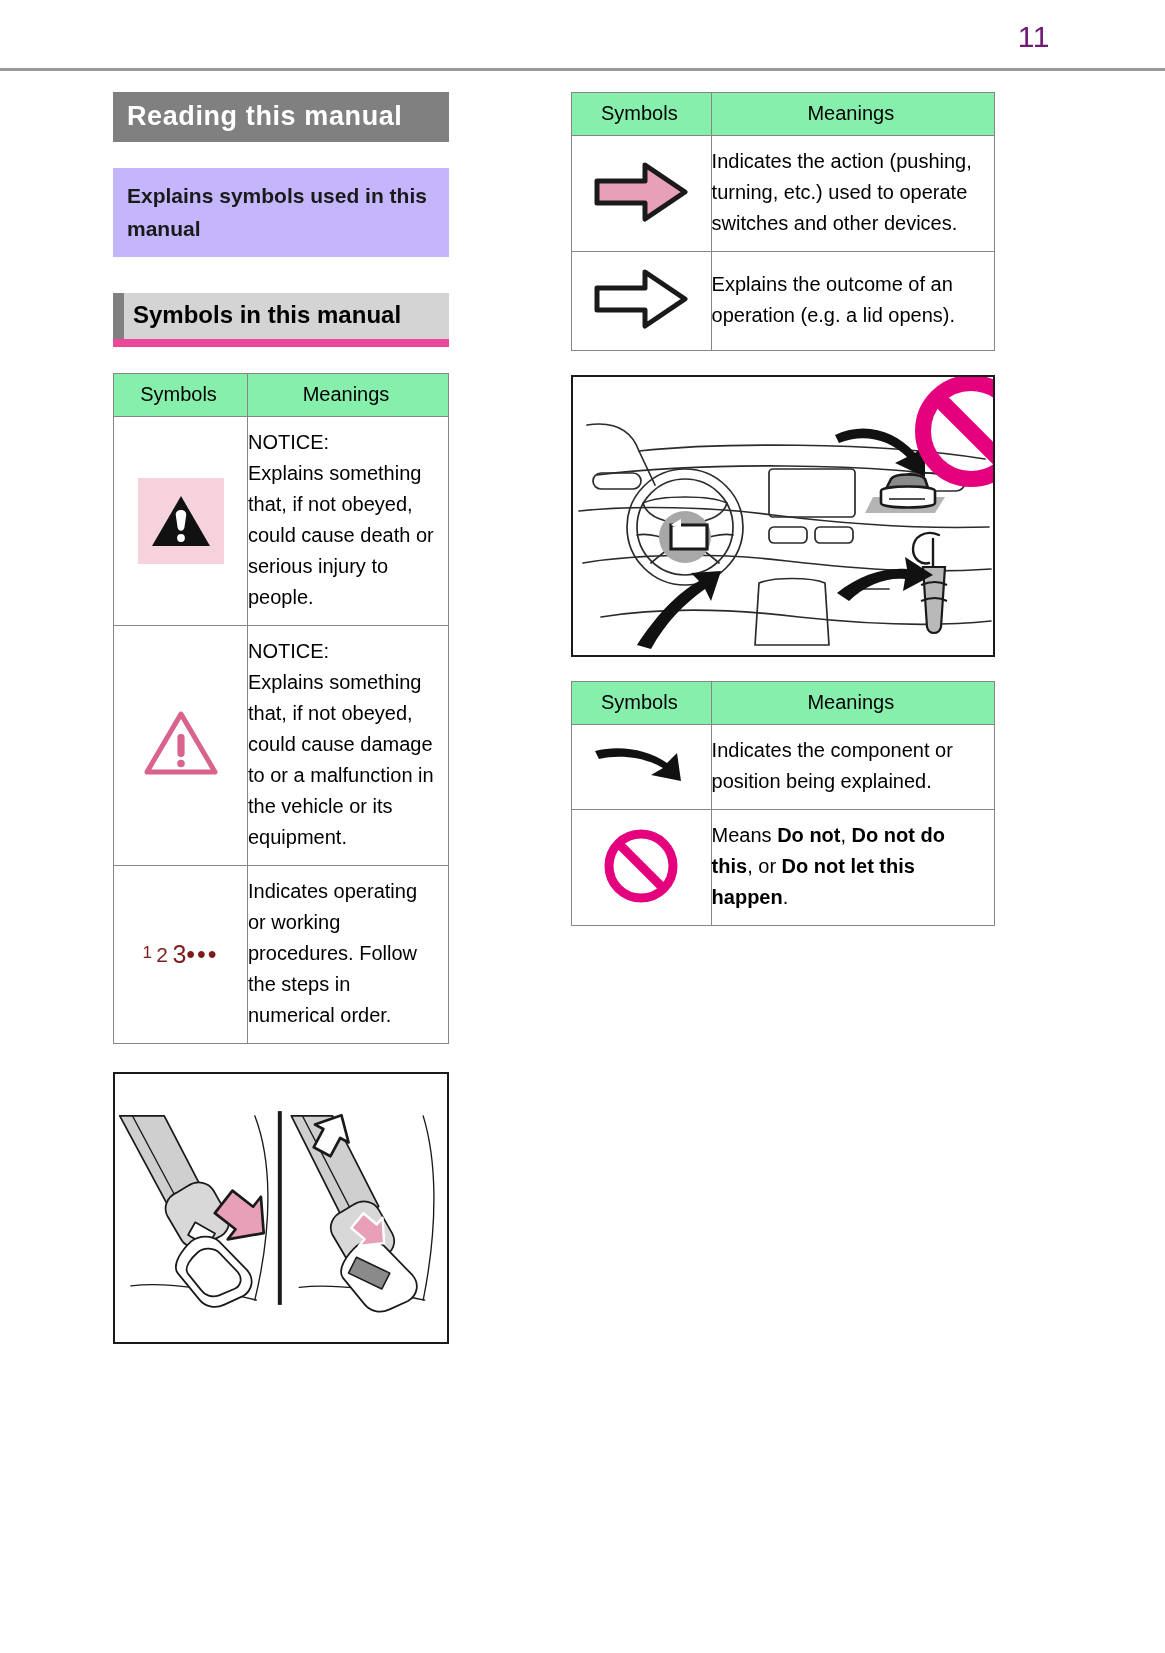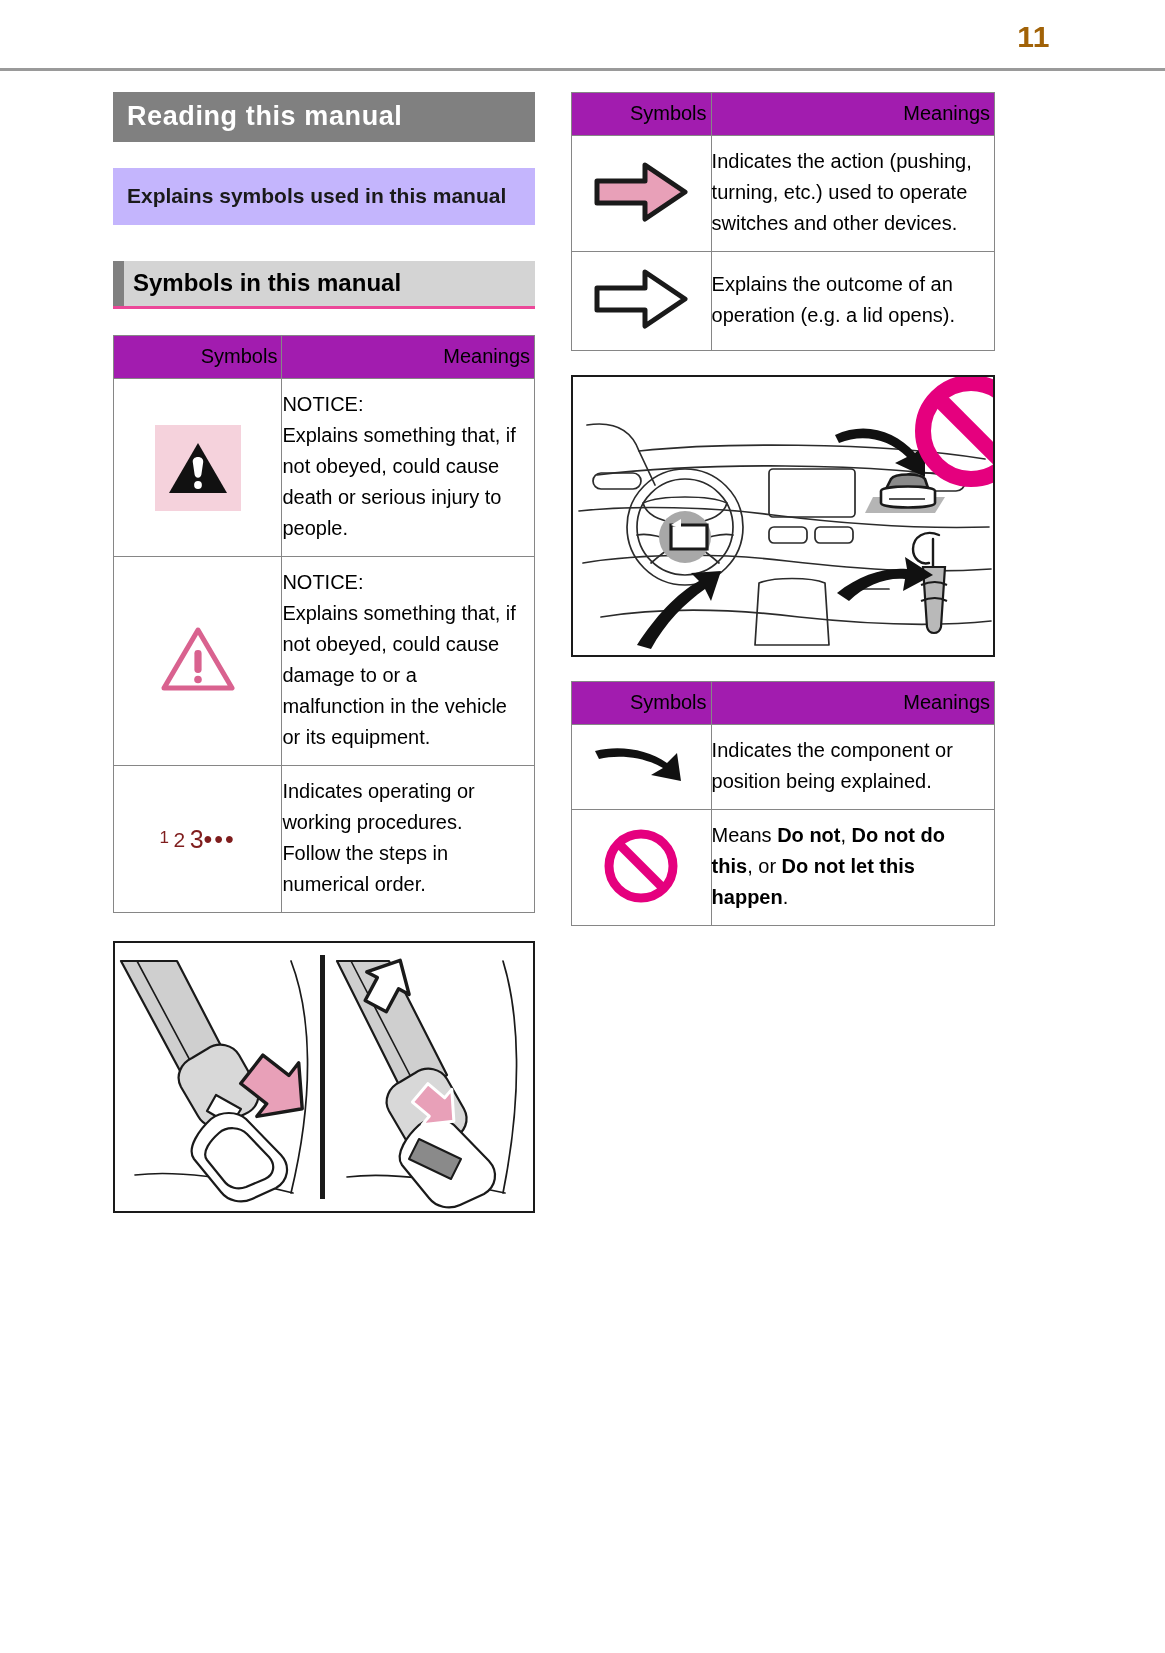--- a/index.html
+++ b/index.html
@@ -18,42 +18,42 @@
   
   .page-header {
     position: absolute;
     top: 0; left: 0; right: 0;
     height: 72px;
   }
   .page-number {
     position: absolute;
     right: 115px; top: 20px;
     font-size: 30px;
-    font-weight: bold;
+    font-weight: normal;
     letter-spacing: 0.5px;
-    color: #a16207;
+    color: #701a75;
   }
   .header-rule {
     position: absolute;
     left: 0; right: 0; top: 68px;
     height: 3px;
     background: #9a9a9a;
   }
 
   
   .columns {
     position: absolute;
     top: 92px;
     left: 113px;
     width: 940px;
   }
   .col-left {
     position: absolute;
     left: 0; top: 0;
-    width: 422px;
+    width: 336px;
   }
   .col-right {
     position: absolute;
     left: 458px; top: 0;
     width: 424px;
   }
 
   
   .bar-title {
     background: #808080;
@@ -74,21 +74,21 @@
     margin-top: 26px;
   }
   .sec-head {
     position: relative;
     background: #d4d4d4;
     margin-top: 36px;
     padding: 8px 14px 9px 20px;
     font-size: 24px;
     font-weight: bold;
     line-height: 1.2;
-    border-bottom: 3px solid #ec4899;
+    border-bottom: 8px solid #ec4899;
   }
   .sec-head::before {
     content: "";
     position: absolute;
     left: 0; top: 0; bottom: 0;
     width: 11px;
     background: #808080;
   }
 
   
@@ -96,25 +96,25 @@
     border-collapse: collapse;
     width: 100%;
     table-layout: fixed;
   }
   table.sym.left  { margin-top: 26px; }
   table.sym td, table.sym th {
     border: 1px solid #868686;
     vertical-align: middle;
   }
   table.sym thead th {
-    background: #a21caf;
+    background: #86efac;
     font-size: 20px;
     font-weight: normal;
     padding: 9px 4px 10px 0;
-    text-align: right;
+    text-align: center;
   }
   td.sym-cell {
     text-align: center;
     padding: 12px 6px;
   }
   td.mean-cell {
     padding: 10px 10px 12px 0;
     font-size: 20px;
     line-height: 1.55;
   }

